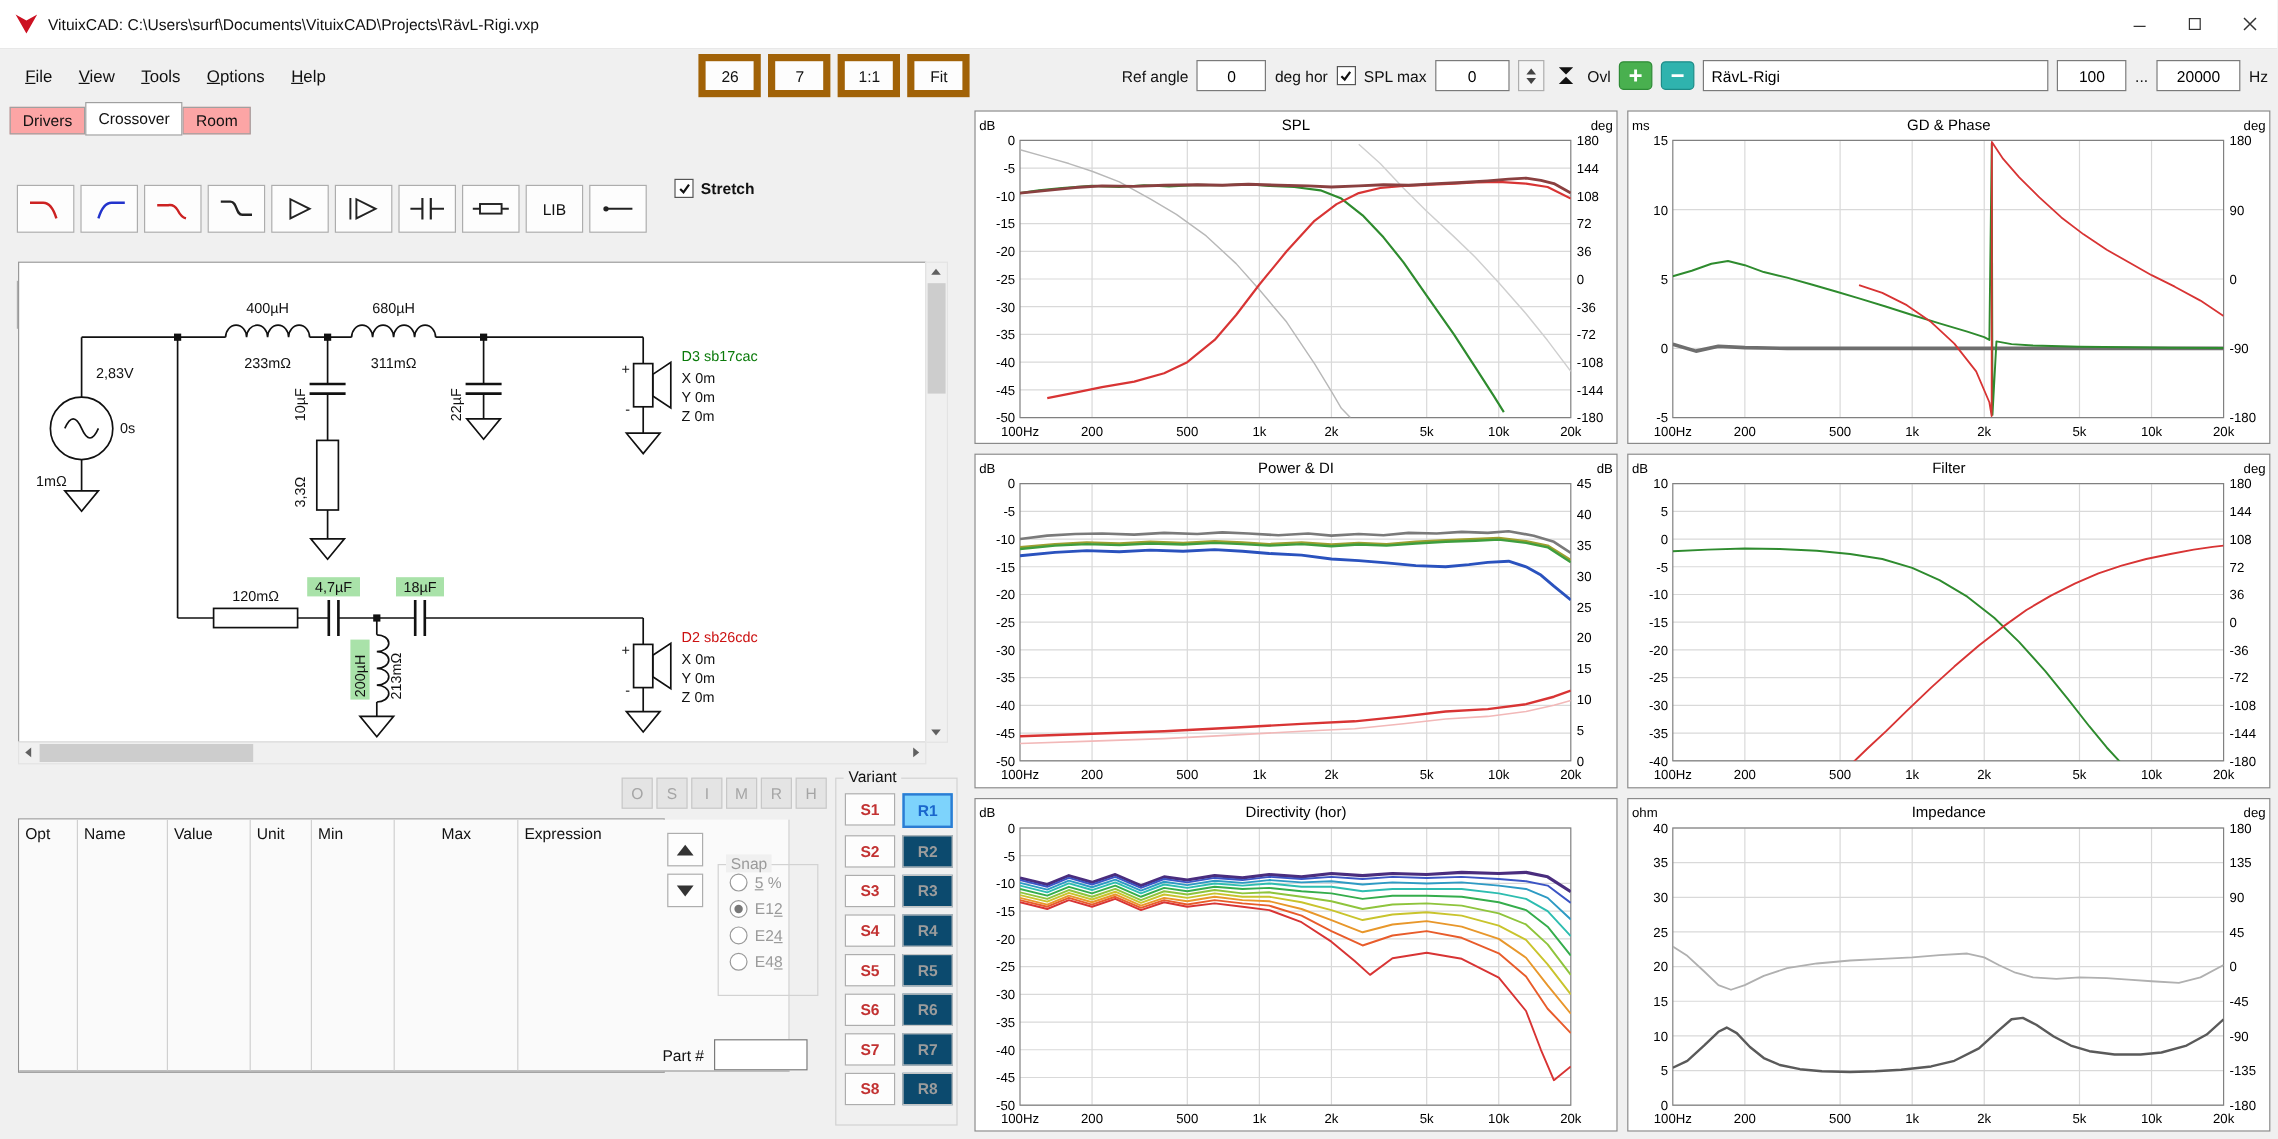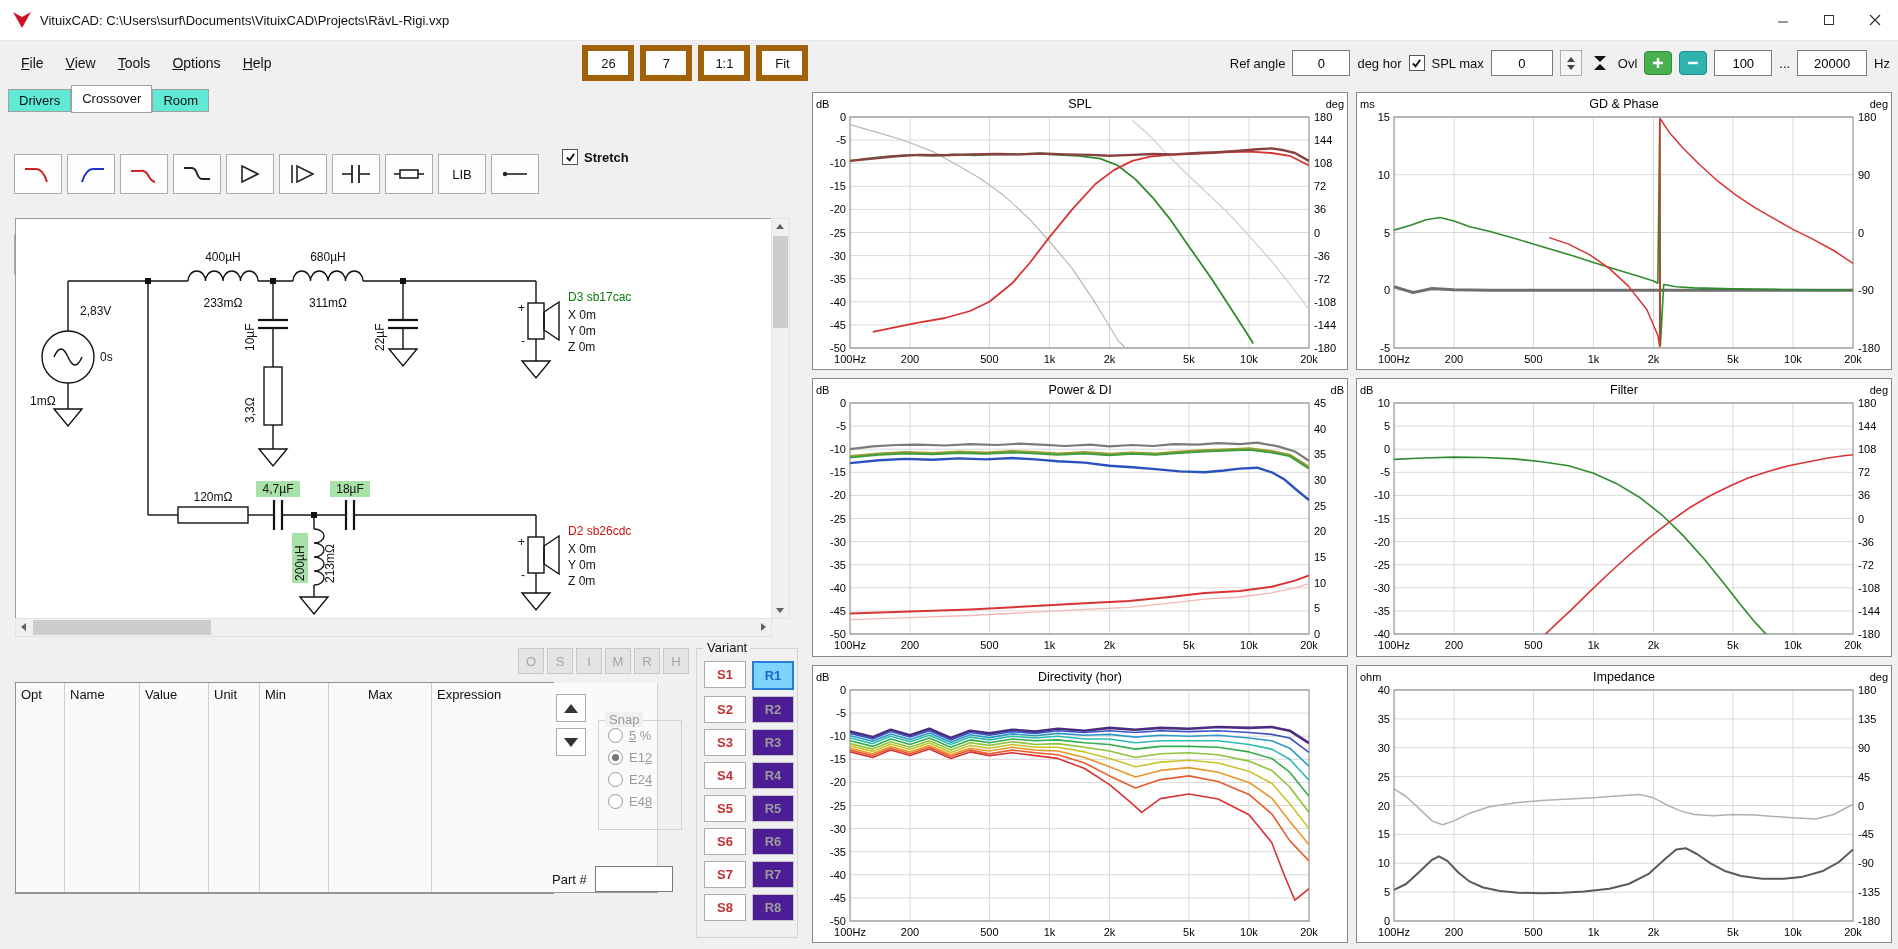--- a/index.html
+++ b/index.html
@@ -29,21 +29,21 @@
     flex-direction:column;align-items:center;justify-content:center;gap:3px;}
   .tri-u{width:0;height:0;border-left:4px solid transparent;border-right:4px solid transparent;border-bottom:5px solid #444;}
   .tri-d{width:0;height:0;border-left:4px solid transparent;border-right:4px solid transparent;border-top:5px solid #444;}
   .fitv{width:22px;height:24px;display:flex;align-items:center;justify-content:center;}
   .ovl-btn{width:28px;height:24px;border-radius:4px;display:flex;align-items:center;justify-content:center;padding:0;}
   .ovl-plus{background:#49b04f;border:1px solid #2e8b36;}
   .ovl-minus{background:#2fb3ae;border:1px solid #1d8c88;}
   
   .left-panel{position:absolute;left:0;top:84px;width:806px;height:865px;}
   .tabs{display:flex;align-items:flex-end;height:28px;padding-left:8px;}
-  .tab{height:21px;line-height:21px;padding:0 10px;background:#5eead4;border:1px solid #a0a0a0;font-size:13px;}
+  .tab{height:21px;line-height:21px;padding:0 10px;background:#fca5a5;border:1px solid #a0a0a0;font-size:13px;}
   .tab.active{height:26px;line-height:26px;background:#fff;margin-bottom:-1px;z-index:2;}
   .toolbar{position:absolute;top:36px;left:14px;}
   .tb-row{display:flex;align-items:center;margin-bottom:6px;}
   .tb-btns{display:flex;gap:5px;}
   .tb-btn{width:46px;height:38px;border:1px solid #adadad;background:#fdfdfd;display:flex;
     align-items:center;justify-content:center;font-size:13px;margin-top:34px;}
   .tb-btn.narrow{width:27px;}
   .tb-btn.active{background:#cde8ff;border-color:#3c7fb1;color:#0a57a8;}
   .stretch{display:flex;align-items:center;gap:6px;margin-left:23px;font-weight:bold;}
   .canvas-wrap{position:absolute;left:15px;top:134px;width:775px;height:419px;}
@@ -77,21 +77,21 @@
   .snap-row{display:flex;align-items:center;gap:6px;margin:7px 0 0 9px;color:#9a9a9a;}
   .radio{width:13px;height:13px;border:1px solid #9a9a9a;border-radius:50%;background:#fff;position:relative;flex:none;}
   .radio.sel::after{content:'';position:absolute;inset:3px;border-radius:50%;background:#777;}
   .part-row{position:absolute;left:552px;top:782px;display:flex;align-items:center;gap:8px;}
   .part-input{width:72px;height:22px;border:1px solid #7a7a7a;background:#fff;}
   .variant-box{left:696px;top:564px;width:100px;height:288px;}
   .variant-grid{display:grid;grid-template-columns:42px 42px;gap:6px 6px;margin:12px 0 0 7px;}
   .var-btn{height:25px;display:flex;align-items:center;justify-content:center;font-size:13px;font-weight:bold;}
   .var-s{background:#fdfdfd;border:1px solid #adadad;color:#c23232;}
   .var-r-active{background:#7dd3fc;border:2px solid #2b7cd3;color:#1a66cc;}
-  .var-r-dis{background:#4c1d95;border:1px solid #c5c5c5;color:#9c9c9c;}
+  .var-r-dis{background:#0c4a6e;border:1px solid #c5c5c5;color:#9c9c9c;}
   
   .charts{position:absolute;left:812px;top:92px;right:6px;bottom:6px;display:grid;
     grid-template-columns:1fr 1fr;grid-template-rows:1fr 1fr 1fr;gap:8px;}
   .chart-panel{background:#fff;border:1px solid #8a8a8a;position:relative;overflow:hidden;}
   u{text-decoration:underline;}
 </style>
 </head>
 <body>
 
 <div class="titlebar">
@@ -157,20 +157,21 @@
     <button class="ovl-btn ovl-plus">
       <svg width="12" height="12" viewBox="0 0 12 12">
           <path d="M6 1 V11 M1 6 H11" stroke="#fff" stroke-width="2.4"></path>
         </svg>
     </button>
     <button class="ovl-btn ovl-minus">
       <svg width="12" height="12" viewBox="0 0 12 12">
           <path d="M1 6 H11" stroke="#fff" stroke-width="2.4"></path>
         </svg>
     </button>
+    <input class="text-input w285" value="RävL-Rigi" style="">
     <input class="num-input w52" value="100" style="">
     <span>...</span>
     <input class="num-input w64" value="20000" style="">
     <span>Hz</span>
   </div>
 </div>
 
 <div class="left-panel">
   <div class="tabs" id="tabs">
       <div class="tab">Drivers</div>

